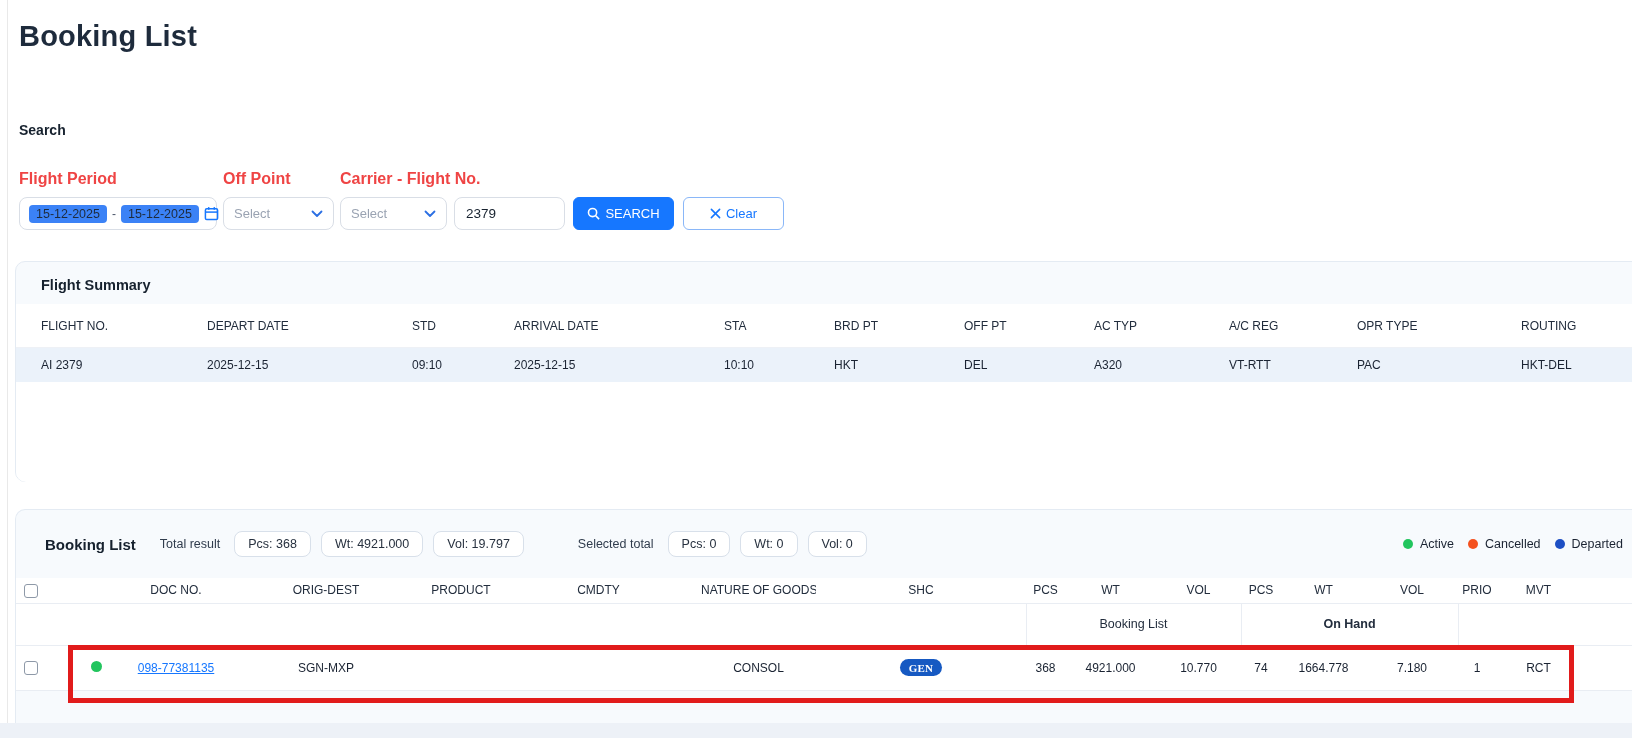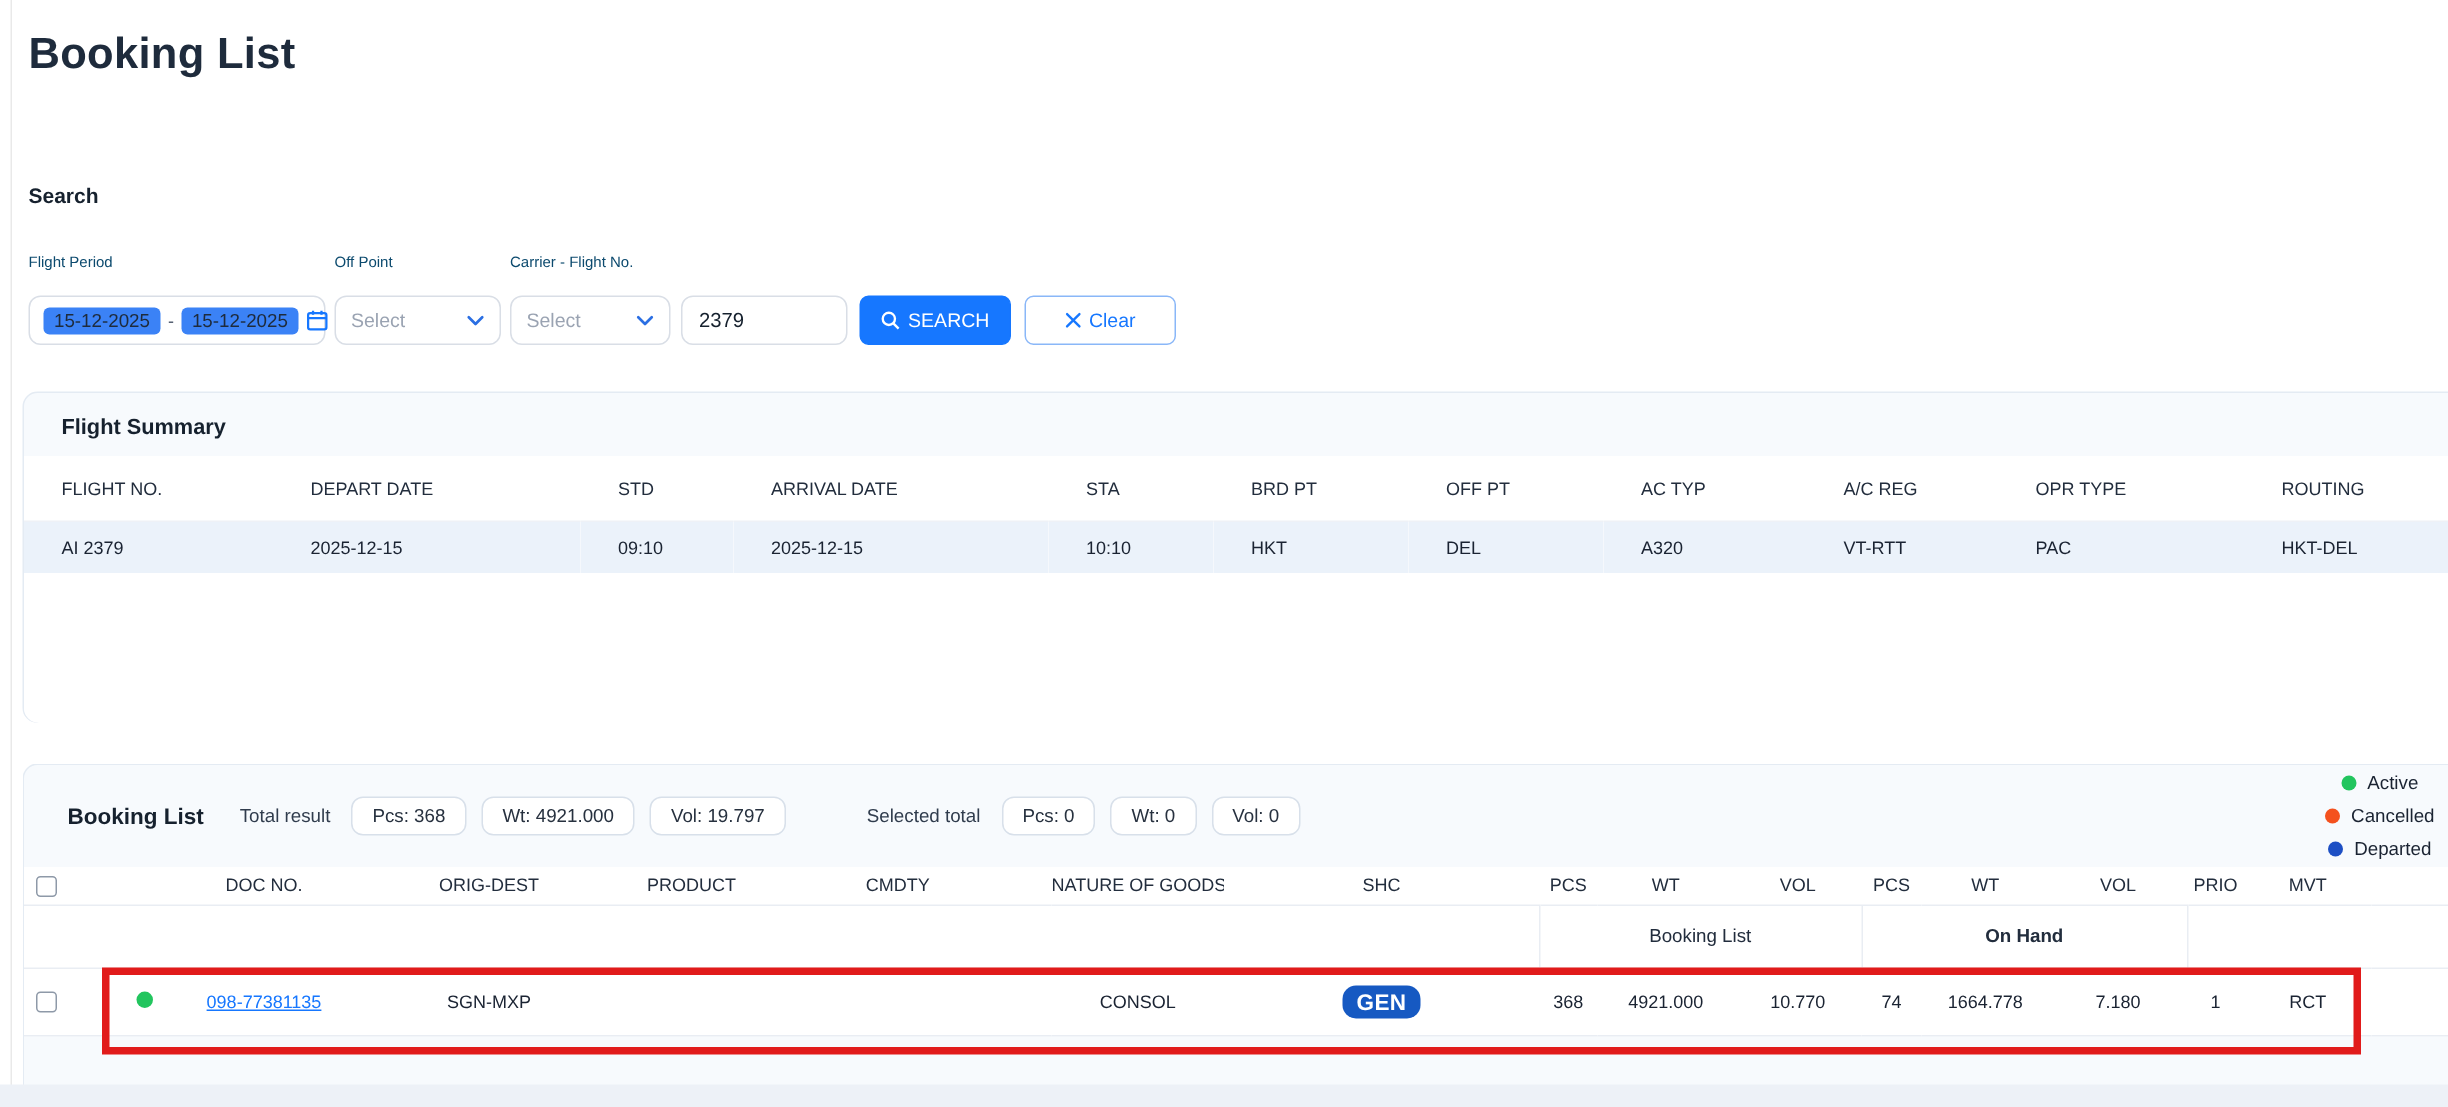--- a/index.html
+++ b/index.html
@@ -10,21 +10,21 @@
     font-family: "Liberation Sans", sans-serif;
     color: #1a2332;
   }
   .edge-line { position:absolute; left:7px; top:0; width:1px; height:738px; background:#e9e9e9; }
 
   
   .page-title { position:absolute; left:19px; top:20px; font-size:29px; font-weight:bold; color:#1e2b3c; letter-spacing:.2px; }
   .search-title { position:absolute; left:19px; top:122px; font-size:14px; font-weight:bold; color:#16212e; }
 
   
-  .field-label { position:absolute; top:170px; font-size:10px; color:#0c4a6e; }
+  .field-label { position:absolute; top:170px; font-size:16px; color:#ef4444;font-weight:bold; }
   .lbl-period { left:19px; } .lbl-offpoint { left:223px; } .lbl-carrier { left:340px; }
 
   .ctrl { position:absolute; top:197px; height:33px; background:#fff; border:1px solid #d9dee6; border-radius:8px; display:flex; align-items:center; }
   .date-range { left:19px; width:198px; padding:0 9px; gap:5px; }
   .date-chip { background:#3b82f6; color:#1e2b3c; font-size:12.5px; padding:2px 7px; border-radius:4px; white-space:nowrap; }
   .date-sep { color:#4a5568; font-size:12px; }
   .date-range .ico { margin-left:auto; display:flex; }
 
   .select { padding:0 10px; justify-content:space-between; }
   .sel-offpoint { left:223px; width:111px; }
@@ -48,38 +48,38 @@
   .fs-table th { text-align:left; padding:15px 0 14px 25px; font-size:12px; font-weight:500; color:#222d3d; background:#fff; border-bottom:1px solid #eef1f6; }
   .fs-table td { text-align:left; padding:10px 0 10px 25px; font-size:12px; color:#1a2332; background:#ebf2fa; border-bottom:1px solid #e8edf3; }
   .fs-white-space { position:absolute; left:0; top:120px; width:1633px; height:100px; background:#fff; border-bottom-left-radius:10px; }
 
   .panel-booking { top:509px; height:229px; border-bottom:none; border-bottom-left-radius:0; border-bottom-right-radius:0; }
   .bl-header { height:68px; display:flex; align-items:center; padding:0 26px 0 29px; gap:10px; }
   .bl-title { font-size:15px; font-weight:bold; color:#16212e; margin-right:14px; }
   .bl-sub { font-size:12.5px; color:#303c4d; margin-right:4px; }
   .pill { background:#fff; border:1px solid #d8e0ea; border-radius:8px; padding:5px 13px; font-size:12.5px; color:#27313f; }
   .sel-label { margin-left:44px; }
-  .legend { margin-left:auto; display:flex; align-items:center; gap:8px;flex-direction:column; }
+  .legend { margin-left:auto; display:flex; align-items:center; gap:8px; }
   .legend .item { display:flex; align-items:center; gap:7px; margin-left:6px; }
   .dot { width:10px; height:10px; border-radius:50%; display:inline-block; }
   .dot-active { background:#22c55e; } .dot-cancelled { background:#f4511e; } .dot-departed { background:#1d4fc4; }
   .legend .lbl { font-size:12.5px; color:#1a2332; }
 
   .bl-table { position:absolute; left:0; top:68px; }
   .bl-table .group-row td { height:42px; font-size:12.5px; color:#222d3d; text-align:center; background:#fff; border-bottom:1px solid #e9edf3; }
   .bl-table .group-cell { border-left:1px solid #e9edf3 !important; }
   .bl-table .group-cell-last { border-right:1px solid #e9edf3 !important;font-weight:bold; }
   .bl-table .head-row th { height:25px; font-size:12px; font-weight:500; color:#222d3d; text-align:center; background:#fff; border-bottom:1px solid #e9edf3; padding:0; }
   .bl-table .data-row td { height:45px; font-size:12px; color:#1a2332; text-align:center; background:#fff; border-bottom:1px solid #e9edf3; padding:0; }
   .cell-left { text-align:left !important; padding-left:8px !important; }
 
   .checkbox { display:inline-block; width:14px; height:14px; border:1.5px solid #8e99a8; border-radius:3px; background:#fff; vertical-align:middle; }
   .status-dot { display:inline-block; width:11px; height:11px; border-radius:50%; background:#22c55e; }
   .doc-link { color:#1677ff; text-decoration:underline; font-size:12px; cursor:pointer; }
-  .shc-badge { display:inline-block; background:#1659c2; color:#fff; font-size:15px; font-weight:bold; padding:3px 9px 2px; border-radius:9px; letter-spacing:.3px; }
+  .shc-badge { display:inline-block; background:#1659c2; color:#fff; font-size:11px; font-weight:bold; padding:3px 9px 2px; border-radius:9px; letter-spacing:.3px;font-family:Liberation Serif, serif; }
 
   .bottom-band { position:absolute; left:0; bottom:0; width:1632px; height:15px; background:#edf1f7; }
 
   .red-annotation { position:absolute; left:68px; top:645px; width:1506px; height:58px; border:5px solid #e11b1b; z-index:50; pointer-events:none; }
 
   .ico svg { display:block; }
 </style>
 </head>
 <body>
 

